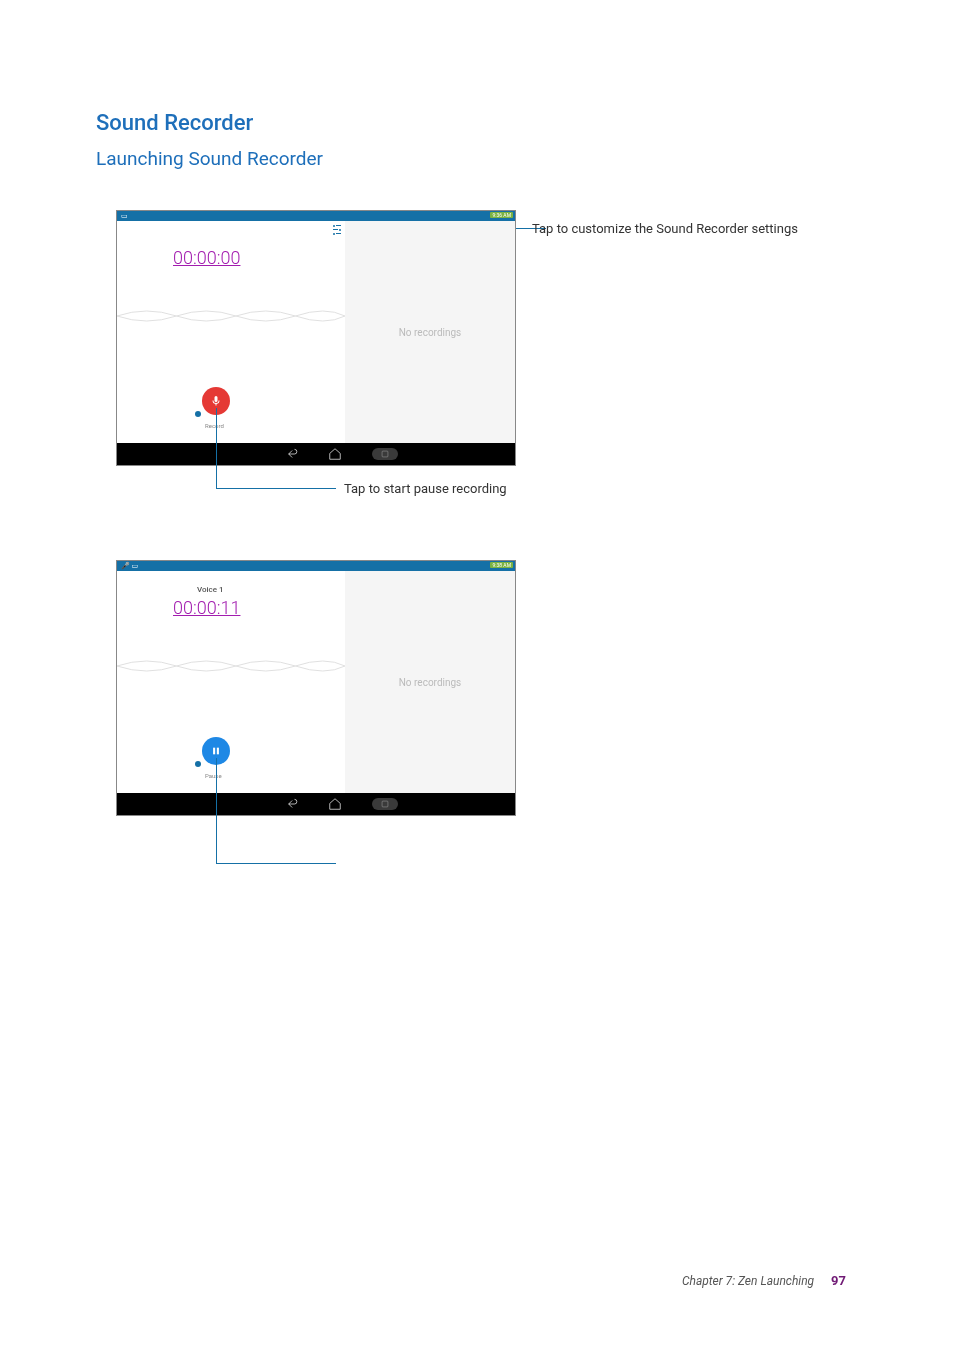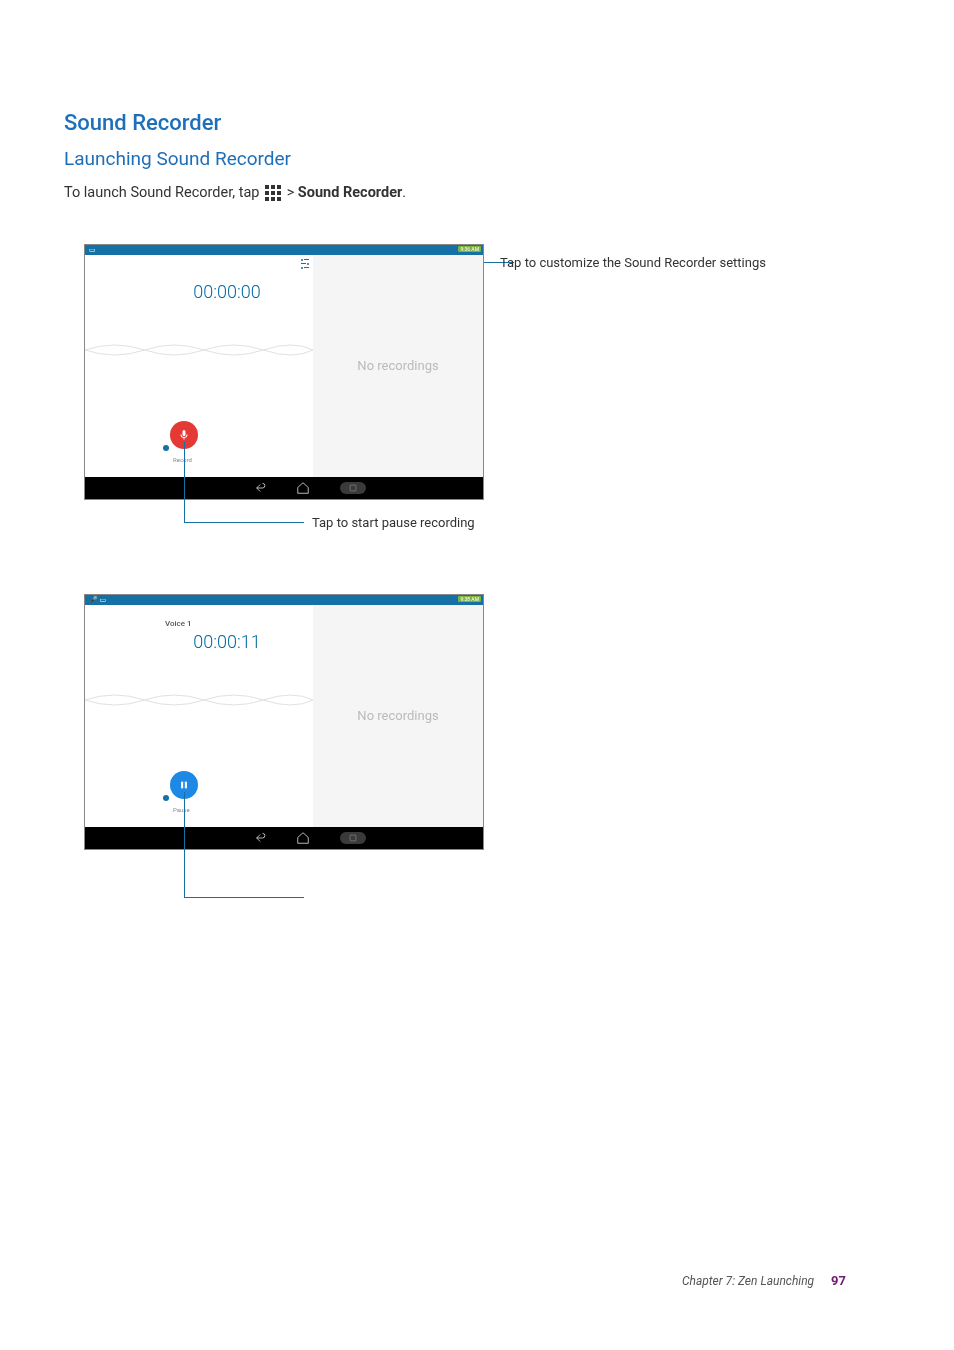--- a/index.html
+++ b/index.html
@@ -5,21 +5,21 @@
   * { box-sizing: border-box; margin: 0; padding: 0; }
   body {
     font-family: -apple-system, BlinkMacSystemFont, "Segoe UI", Roboto, Arial, sans-serif;
     background: #fff;
     width: 954px;
     height: 1350px;
     position: relative;
     color: #333;
   }
   .page {
-    padding: 110px 108px 0 64px;
+    padding: 110px 108px 0 96px;
     position: relative;
     height: 100%;
   }
   h1 {
     color: #1E6FBA;
     font-size: 22px;
     font-weight: 500;
     margin-bottom: 12px;
   }
   h2 {
@@ -74,33 +74,33 @@
     font-size: 5px; padding: 0 2px; border-radius: 1px;
   }
   .app-body {
     height: 222px;
     display: flex;
     position: relative;
   }
   .left-pane { flex: 1; position: relative; background: #fff; }
   .right-pane {
     width: 170px; background: #F5F5F5; display:flex; align-items:center; justify-content:center;
-    color: #bbb; font-size: 13px;
+    color: #bbb; font-size: 10px;
   }
   .settings-corner {
     position: absolute; right: 4px; top: 4px; width: 10px; height: 10px;
     display:flex; flex-direction: column; justify-content: space-between; align-items:flex-end;
   }
   .settings-corner .row { display:flex; gap:1px; }
   .settings-corner .line { width:5px; height:1px; background:#1570A6; }
   .settings-corner .dot { width:2px; height:2px; background:#1570A6; border-radius:50%; }
 
   .timer {
-    position:absolute; top: 26px; left: 0; right: 0; text-align:center;
-    color: #0369a1; font-size: 18px; font-weight: 300; padding-left: 56px;
+    position:absolute; top: 26px; left: 0; right: 0; text-align:left;
+    color: #a21caf; font-size: 18px; font-weight: 300; padding-left: 56px; text-decoration: underline;
   }
   .voice-label {
     position:absolute; top: 14px; left: 0; right: 8px; text-align:left;
     color: #555; font-size: 8px; padding-left: 80px; font-weight: 500;
   }
   .wave {
     position: absolute; top: 80px; left: 0; right: 0; height: 30px;
   }
   .wave svg { width: 100%; height: 30px; }
 
@@ -140,23 +140,20 @@
   }
   .footer .pagenum { font-style: normal; font-weight: 700; color:#701a75; margin-left: 14px; font-size: 13px; }
 </style>
 </head>
 <body>
 
 <div class="page">
   <h1>Sound Recorder</h1>
 
   <h2>Launching Sound Recorder</h2>
-  <p class="body">
-    <span>To launch Sound Recorder, tap </span><span class="apps-icon"><span class="d1"></span><span class="d2"></span><span class="d3"></span><span class="d4"></span><span class="d5"></span><span class="d6"></span><span class="d7"></span><span class="d8"></span><span class="d9"></span></span><span> &gt; </span><b>Sound Recorder</b><span>.</span>
-  </p>
 
   <div class="figure-area-1">
     <div class="tablet-frame">
       <div class="status-bar">
         <span class="left-icons">▭</span>
         <span class="right-badge">9:36 AM</span>
       </div>
       <div class="app-body">
         <div class="left-pane">
           <div class="settings-corner">

